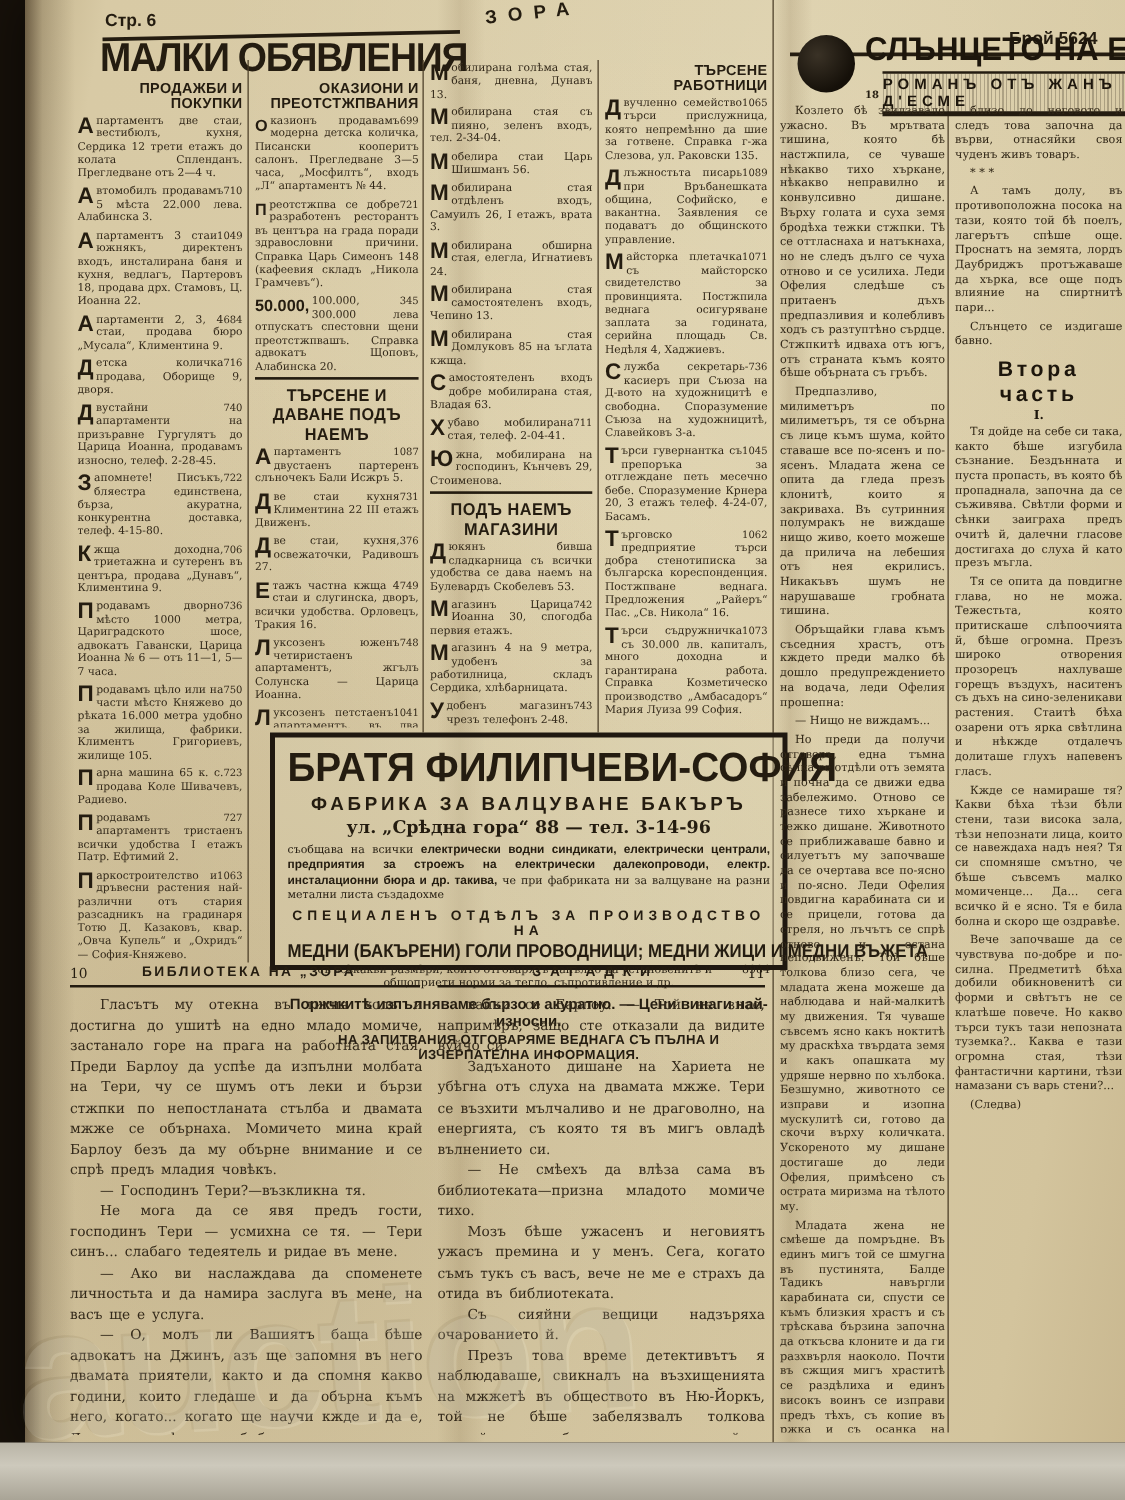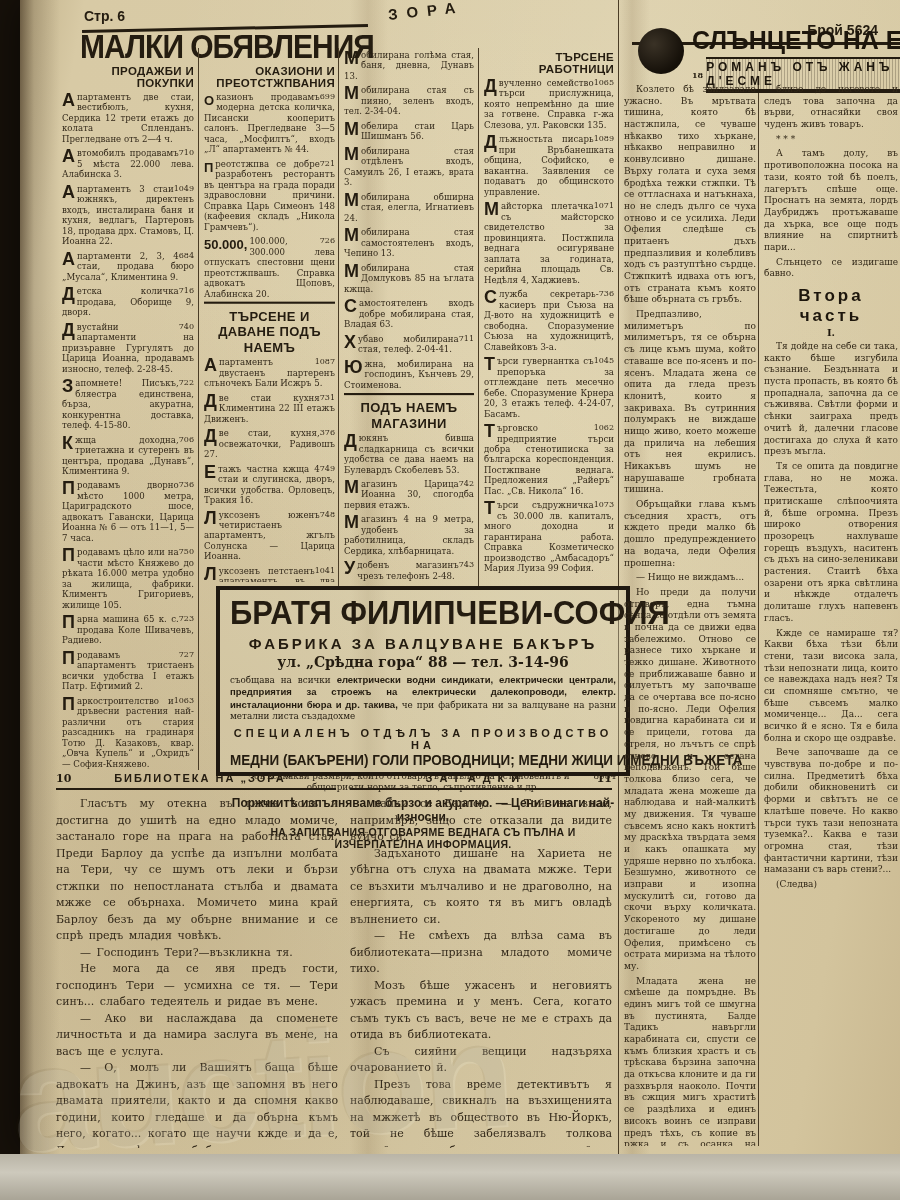--- a/index.html
+++ b/index.html
@@ -70,21 +70,21 @@
         border-top:2px solid #241c10;border-bottom:4px solid #241c10;padding:1px 0;
         background:repeating-linear-gradient(90deg,rgba(36,28,16,.25) 0 1px,transparent 1px 3px);}
   .ncol{position:absolute;top:84px;height:1062px;overflow:hidden;}
   .ncol p{font:9px/1.3 "DejaVu Serif",serif;color:#312717;margin:0 0 3px;text-indent:12px;text-align:justify;}
   .parthead{font:bold 17px "Liberation Sans",sans-serif;text-align:center;letter-spacing:3px;
             color:#1d160c;margin:6px 0 1px;}
   .chapnum{font:bold 10px "DejaVu Serif",serif;text-align:center;margin-bottom:3px;color:#1d160c;}
   
   .bookhead{position:absolute;font:bold 11px "Liberation Sans",sans-serif;color:#241c10;
             border-bottom:2.5px solid #241c10;padding-bottom:3px;display:flex;}
-  .bh-num{font-family:"DejaVu Serif",serif;font-weight:bold;}
+  .bh-num{font-family:"DejaVu Serif",serif;font-weight:normal;}
   .bh-title{flex:1;text-align:center;letter-spacing:2px;}
   .bcol{position:absolute;overflow:hidden;}
   .bcol p{font:11px/1.5 "DejaVu Serif",serif;color:#33291a;margin:0;text-indent:24px;
           text-align:justify;word-spacing:2px;}
   
   #wm{position:absolute;left:-10px;top:1000px;font:bold 150px "Liberation Sans",sans-serif;
       color:rgba(60,40,15,.07);text-shadow:2px 2px 0 rgba(255,255,240,.15);
       transform:rotate(-3deg);letter-spacing:-5px;}
 </style>
 </head>
@@ -125,21 +125,21 @@
         <div class="ad"><span class="dc">П</span><span class="ref">1063</span><span>аркостроителство и дръвесни растения най-различни отъ стария разсадникъ на градинаря Тотю Д. Казаковъ, квар. „Овча Купель“ и „Охридъ“ — София-Княжево.</span></div>
       </div>
   </div>
 
   <div class="col" style="left:184px;top:64px;width:131px;height:518px">
     <div class="subhead">ОКАЗИОНИ И ПРЕОТСТЖПВАНИЯ</div>
     <div>
 
     <div class="ad"><span class="dc wide">О</span><span class="ref">699</span><span>казионъ продавамъ модерна детска количка, Писански кооперитъ салонъ. Прегледване 3—5 часа, „Мосфилтъ“, входъ „Л“ апартаментъ № 44.</span></div>
         <div class="ad"><span class="dc wide">П</span><span class="ref">721</span><span>реотстжпва се добре разработенъ ресторантъ въ центъра на града поради здравословни причини. Справка Царь Симеонъ 148 (кафеевия складъ „Никола Грамчевъ“).</span></div>
-        <div class="ad"><span class="dc wide">50.000,</span><span class="ref">726</span><span>100.000, 300.000 лева отпускатъ спестовни щени преотстжпвашъ. Справка адвокатъ Щоповъ, Алабинска 20.</span></div>
+        <div class="ad"><span class="dc wide">50.000,</span><span class="ref">345</span><span>100.000, 300.000 лева отпускатъ спестовни щени преотстжпвашъ. Справка адвокатъ Щоповъ, Алабинска 20.</span></div>
       </div>
     <div class="sechead rule">ТЪРСЕНЕ И ДАВАНЕ ПОДЪ НАЕМЪ</div>
     <div>
 
     <div class="ad"><span class="dc">А</span><span class="ref">1087</span><span>партаментъ двустаенъ партеренъ слъночекъ Бали Исжръ 5.</span></div>
         <div class="ad"><span class="dc">Д</span><span class="ref">731</span><span>ве стаи кухня Климентина 22 III етажъ Движенъ.</span></div>
         <div class="ad"><span class="dc">Д</span><span class="ref">376</span><span>ве стаи, кухня, освежаточки, Радивошъ 27.</span></div>
         <div class="ad"><span class="dc">Е</span><span class="ref">749</span><span>тажъ частна кжща 4 стаи и слугинска, дворъ, всички удобства. Орловецъ, Тракия 16.</span></div>
         <div class="ad"><span class="dc">Л</span><span class="ref">748</span><span>уксозенъ юженъ четиристаенъ апартаментъ, жгълъ Солунска — Царица Иоанна.</span></div>
         <div class="ad"><span class="dc">Л</span><span class="ref">1041</span><span>уксозенъ петстаенъ апартаментъ, въ два етажа, самостоятеленъ входъ. 2-49-26.</span></div>

